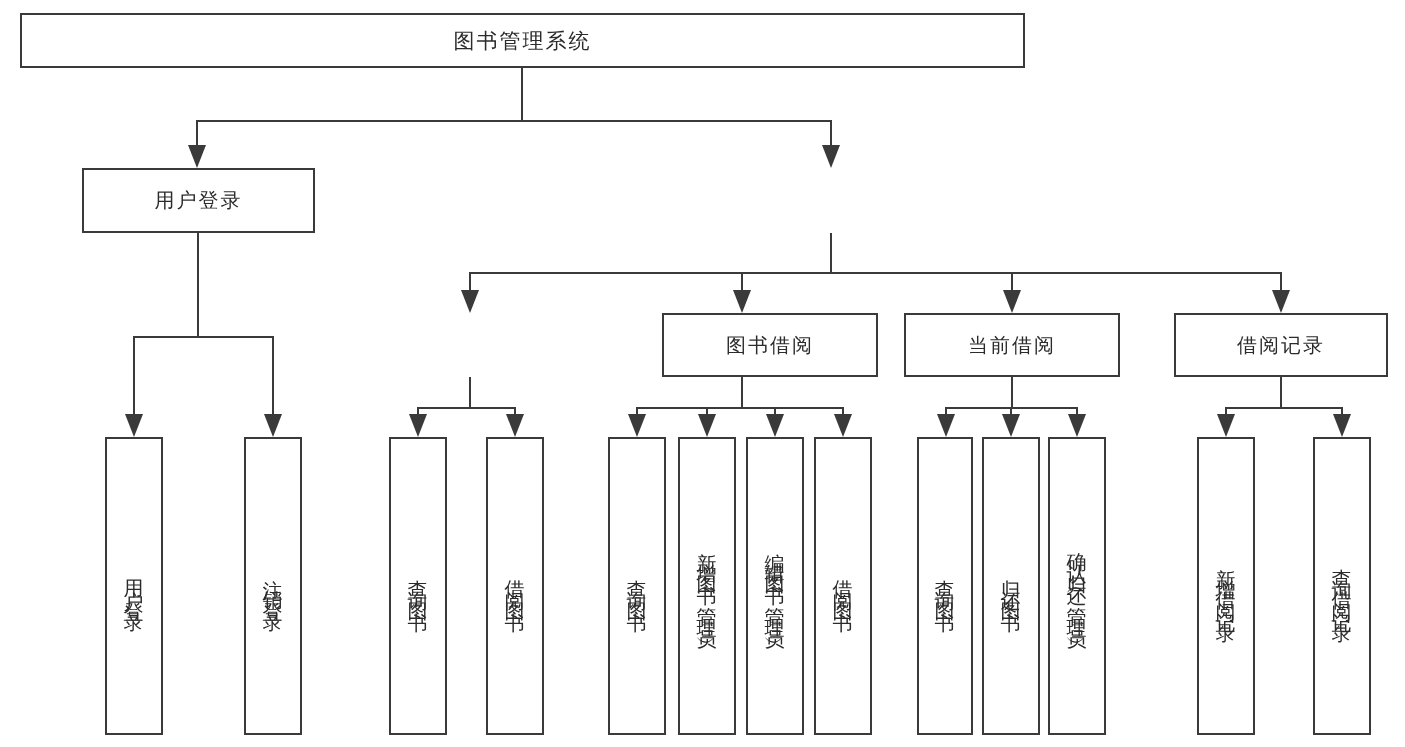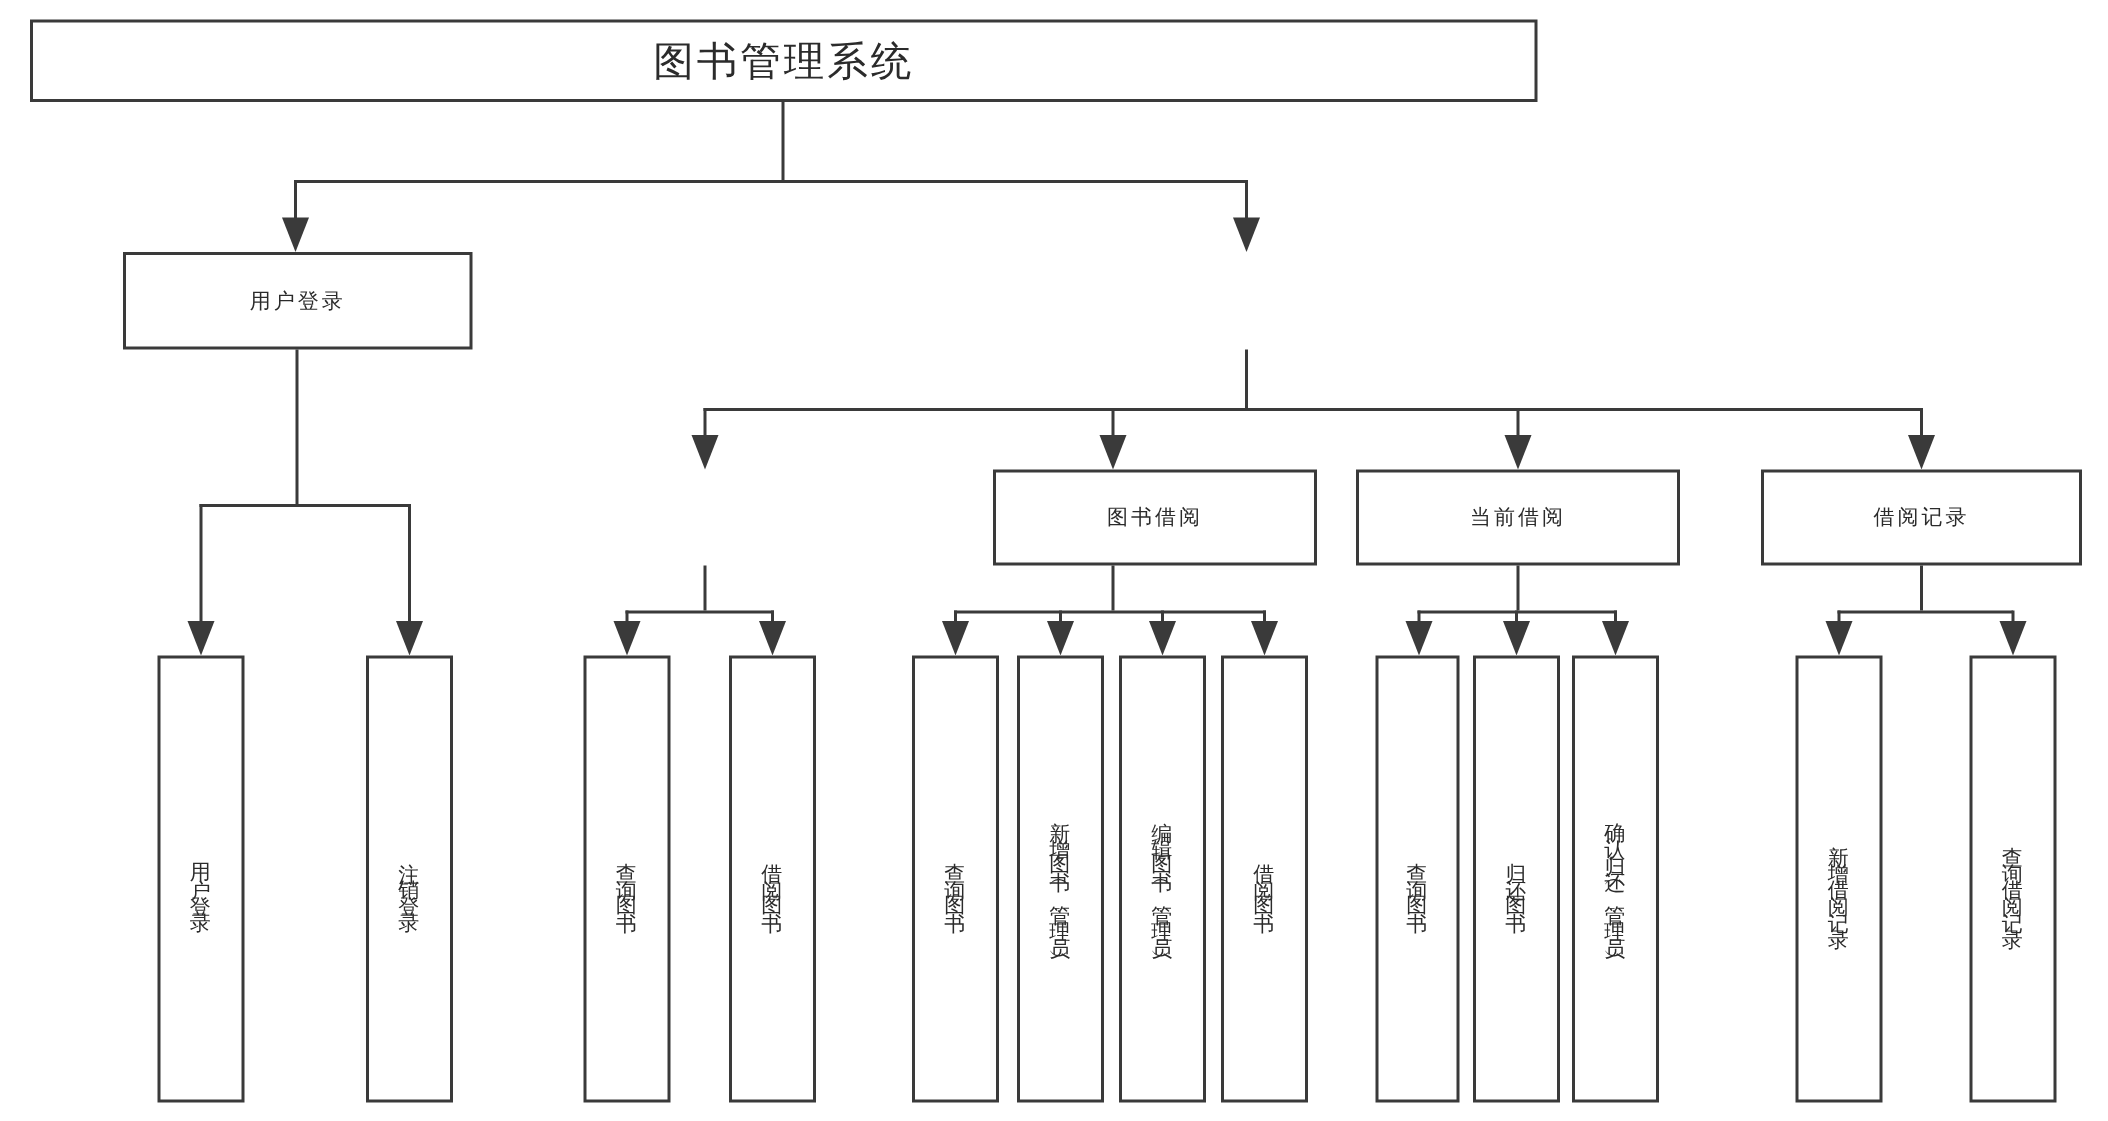--- a/index.html
+++ b/index.html
@@ -19,33 +19,33 @@
   .stage{position:absolute;inset:0;}
   
   .box{
     position:absolute;
     border:2px solid var(--line);
     background:#fff;
     box-sizing:border-box;
     display:flex;align-items:center;justify-content:center;
   }
   .box .lbl{
-    font-size:14px;
+    font-size:20px;
     letter-spacing:2px;
     color:var(--text);
     white-space:nowrap;
   }
   .vbox .lbl{
     writing-mode:vertical-rl;
     text-orientation:mixed;
     letter-spacing:11px;
     white-space:normal;
     line-height:1;
   }
-  .root .lbl{font-size:27px;}
+  .root .lbl{font-size:21px;}
   
   .vl,.hl{position:absolute;background:var(--line);}
   .vl{width:2px;}
   .hl{height:2px;}
   .ar{
     position:absolute;width:0;height:0;
     border-left:9px solid transparent;
     border-right:9px solid transparent;
     border-top:23px solid var(--line);
   }

